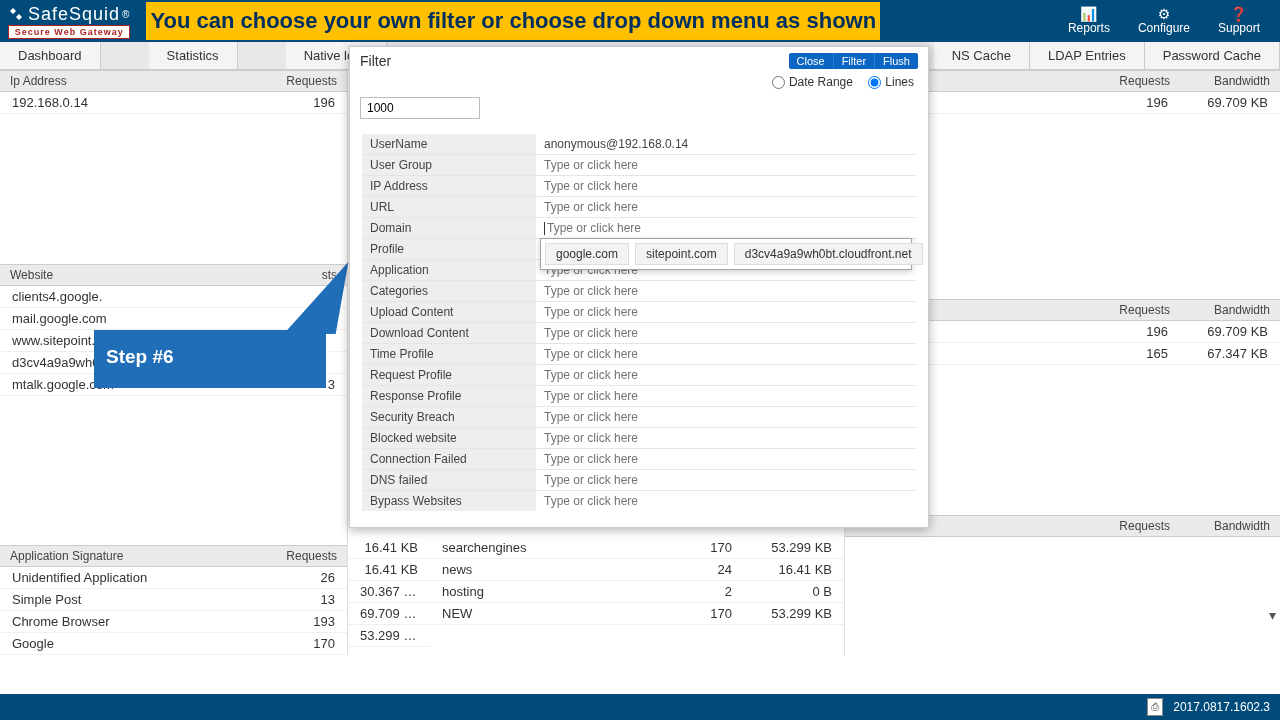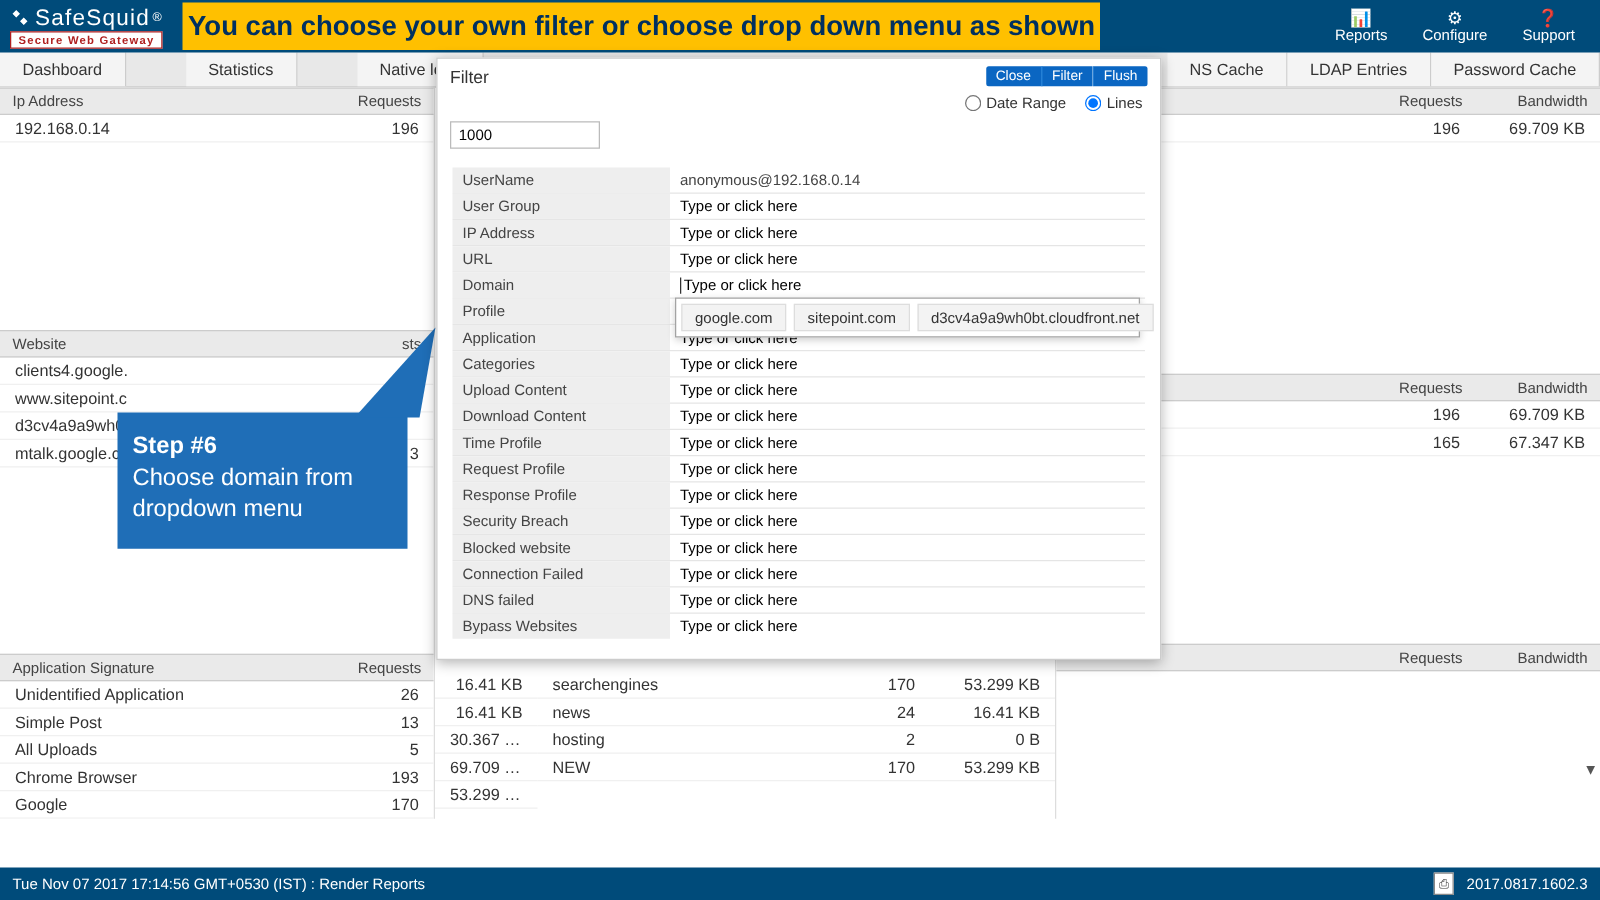--- a/index.html
+++ b/index.html
@@ -63,21 +63,21 @@
   .radio-row input { vertical-align: middle; margin-right: 4px; }
   
   .lines-box { margin: 2px 10px 14px; }
   .lines-box input { width: 120px; padding: 3px 6px; border: 1px solid #bbb; font-size: 12px; }
   
   .filter-grid { padding: 0 12px 16px; }
   .filter-row { display: flex; align-items: center; border-top: 1px solid #e5e5e5; min-height: 21px; position: relative; justify-content: center; }
   .filter-row:first-child { border-top: none; }
   .filter-label { width: 174px; background: #eeeeee; padding: 3px 8px; font-size: 12px; color: #444; }
   .filter-input { flex: 1; padding: 2px 8px; font-size: 12px; color: #444; }
-  .filter-input .pholder { color: #000000; font-style: normal; }
+  .filter-input .pholder { color: #737373; font-style: normal; }
   .filter-input .cursor { display: inline-block; width: 1px; height: 13px; background: #333; vertical-align: middle; margin-right: 2px; }
   
   
   .suggest { position: absolute; left: 178px; top: 20px; right: 4px; background: #fff; border: 1px solid #a3a3a3; box-shadow: 0 2px 6px rgba(0,0,0,0.2); display: flex; gap: 6px; padding: 4px; z-index: 20; }
   .suggest-item { background: #f3f3f3; border: 1px solid #ddd; padding: 3px 10px; font-size: 12px; cursor: pointer; white-space: nowrap; }
   
   .scroll-arrow { position: absolute; right: 4px; bottom: 32px; font-size: 14px; color: #555; }
 </style>
 </head>
 <body>
@@ -127,20 +127,24 @@
     <div class="section-head">
       <span class="sh-left">Website</span>
       <span class="sh-req">sts</span>
     </div>
     <div id="site-rows">
         <div class="row">
           <span class="r-left">clients4.google.</span>
           <span class="r-req"></span>
         </div>
         <div class="row">
+          <span class="r-left">mail.google.com</span>
+          <span class="r-req"></span>
+        </div>
+        <div class="row">
           <span class="r-left">www.sitepoint.c</span>
           <span class="r-req"></span>
         </div>
         <div class="row">
           <span class="r-left">d3cv4a9a9wh0b</span>
           <span class="r-req"></span>
         </div>
         <div class="row">
           <span class="r-left">mtalk.google.com</span>
           <span class="r-req">3</span>
@@ -152,24 +156,20 @@
       <span class="sh-req">Requests</span>
     </div>
     <div id="app-rows">
         <div class="row">
           <span class="r-left">Unidentified Application</span>
           <span class="r-req">26</span>
         </div>
         <div class="row">
           <span class="r-left">Simple Post</span>
           <span class="r-req">13</span>
-        </div>
-        <div class="row">
-          <span class="r-left">All Uploads</span>
-          <span class="r-req">5</span>
         </div>
         <div class="row">
           <span class="r-left">Chrome Browser</span>
           <span class="r-req">193</span>
         </div>
         <div class="row">
           <span class="r-left">Google</span>
           <span class="r-req">170</span>
         </div>
       </div>
@@ -263,21 +263,20 @@
         </div>
       </div>
   </div>
 
   <span class="scroll-arrow">▾</span>
 </div>
 
 <div class="callout">
   <div class="callout-arrow"></div>
   <div style="font-weight:bold">Step #6</div>
-  <div>Choose domain from dropdown menu</div>
 </div>
 
 <div class="modal">
   <div class="modal-head">
     <span class="mtitle">Filter</span>
     <div class="mbtns">
       <span class="mbtn">Close</span>
       <span class="mbtn">Filter</span>
       <span class="mbtn">Flush</span>
     </div>
@@ -364,18 +363,17 @@
         <div class="filter-input"><span class="pholder">Type or click here</span></div>
       </div>
       <div class="filter-row">
         <div class="filter-label">Bypass Websites</div>
         <div class="filter-input"><span class="pholder">Type or click here</span></div>
       </div>
     </div>
 </div>
 
 <div class="status">
-  <span>Tue Nov 07 2017 17:14:56 GMT+0530 (IST) : Render Reports</span>
   <span class="sright">
     <span class="pdf-icon">⎙</span>
     <span>2017.0817.1602.3</span>
   </span>
 </div>
 
 </body></html>

